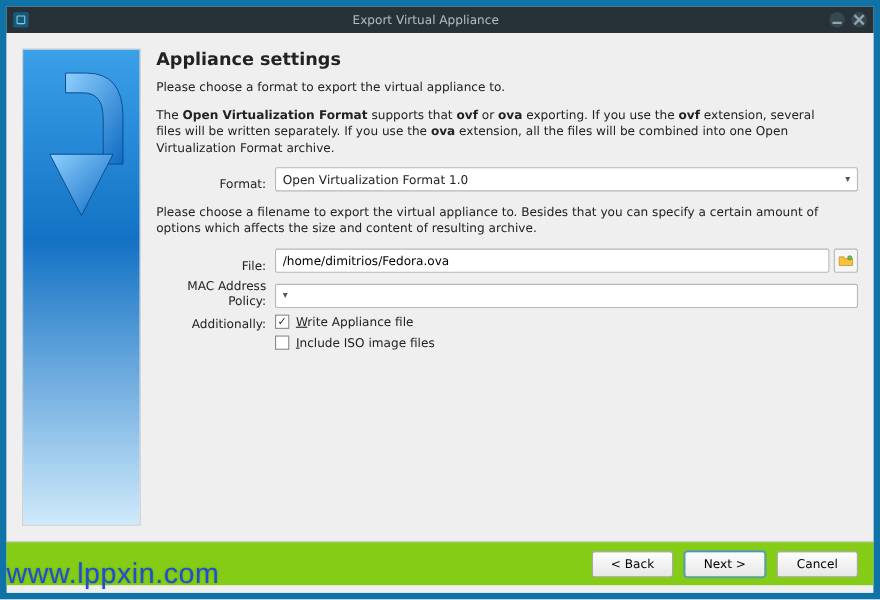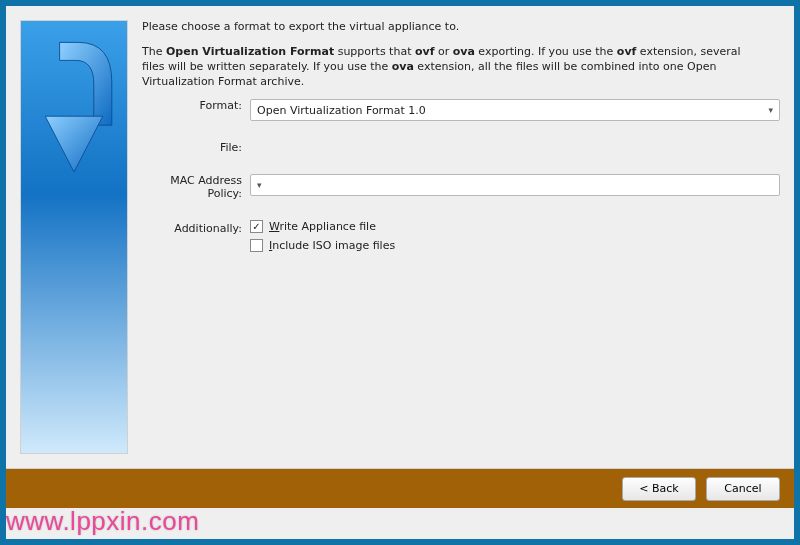--- a/index.html
+++ b/index.html
@@ -81,22 +81,22 @@
     height: 160px;
   }
   .arrow-shape svg { width: 100%; height: 100%; }
 
   .content { flex: 1; display: flex; flex-direction: column; color: #222; }
   h1.heading { margin: 0 0 10px 0; font-size: 16px; font-weight: bold; }
   p.para { margin: 0 14px 10px 0; line-height: 1.35; }
 
   .form-row {
     display: flex;
-    align-items: flex-start;
-    margin-bottom: 20px;
+    align-items: flex-end;
+    margin-bottom: 6px;
   }
   .form-row .lbl {
     width: 108px;
     text-align: right;
     padding-right: 8px;
   }
   .form-row .ctrl { flex: 1; display: flex; align-items: center; gap: 4px; }
   .check-row .lbl { align-self: flex-start; padding-top: 2px; }
 
   .select, .text-input {
@@ -137,52 +137,66 @@
   .u { text-decoration: underline; }
 
   .button-bar {
     height: 40px;
     border-top: 1px solid #d0d0d0;
     display: flex;
     justify-content: flex-end;
     align-items: center;
     gap: 10px;
     padding: 0 14px;
-    background: #a16207;
+    background: #84cc16;
   }
   .button-bar button {
     min-width: 74px;
     height: 24px;
     border: 1px solid #a9a9a9;
     background: linear-gradient(#fdfdfd,#e7e7e7);
     border-radius: 3px;
     font: inherit;
     cursor: pointer;
   }
   .button-bar button.default {
     border-color: #4a90d9;
     box-shadow: 0 0 0 1px rgba(74,144,217,0.5);
   }
 
   .watermark {
     position: absolute;
     left: 6px; bottom: 8px;
-    color: #ec4899;
+    color: #1d4ed8;
     font-size: 26px;
     letter-spacing: 0.5px;
     font-family: Arial, sans-serif;
     text-shadow: 0 0 2px rgba(0,0,0,0.25);
     pointer-events:none;
   }
 </style>
 </head>
 <body>
 
 <div class="outer-border">
 
+  <div class="titlebar">
+    <span class="app-icon"></span>
+    <span class="title">Export Virtual Appliance</span>
+    <span class="win-btn">
+      <svg viewBox="0 0 10 10">
+          <path d="M2 7 L8 7" stroke="#90a4ae" stroke-width="1.5"></path>
+        </svg>
+    </span>
+    <span class="win-btn">
+      <svg viewBox="0 0 10 10">
+          <path d="M2 2 L8 8 M8 2 L2 8" stroke="#90a4ae" stroke-width="1.5"></path>
+        </svg>
+    </span>
+  </div>
 
   <div class="dialog-body">
 
     <div class="side-art">
       <div class="arrow-shape">
         <svg viewBox="0 0 100 160">
           <defs>
             <linearGradient id="g1" x1="0" y1="0" x2="1" y2="1">
               <stop offset="0%" stop-color="#8fd0ff"></stop>
               <stop offset="100%" stop-color="#0e6ac2"></stop>
@@ -195,41 +209,52 @@
                    L72 52
                    Q72 26 52 26
                    L34 26
                    L34 6 Z" fill="url(#g1)" stroke="#0a4e92" stroke-width="1"></path>
           <path d="M18 88 L82 88 L50 150 Z" fill="url(#g1)" stroke="#0a4e92" stroke-width="1"></path>
         </svg>
       </div>
     </div>
 
     <div class="content">
+      <h1 class="heading">Appliance settings</h1>
 
       <p class="para">Please choose a format to export the virtual appliance to.</p>
 
       <p class="para">
         <span>The </span><b>Open Virtualization Format</b><span> supports that </span><b>ovf</b><span> or </span><b>ova</b><span> exporting. If you use the </span><b>ovf</b><span> extension, several files will be written separately. If you use the </span><b>ova</b><span> extension, all the files will be combined into one Open Virtualization Format archive.</span>
       </p>
 
 
       <div class="form-row">
         <div class="lbl">Format:</div>
         <div class="ctrl">
           <div class="select">
             <span>Open Virtualization Format 1.0</span>
             <span class="chev">▾</span>
           </div>
         </div>
       </div>
 
+      <p class="para" style="margin-top:6px">Please choose a filename to export the virtual appliance to. Besides that you can specify a certain amount of options which affects the size and content of resulting archive.</p>
 
       <div class="form-row">
         <div class="lbl">File:</div>
+        <div class="ctrl">
+          <input class="text-input" value="/home/dimitrios/Fedora.ova" style="">
+          <div class="icon-btn">
+            <svg viewBox="0 0 16 16">
+              <path d="M1 4 L6 4 L7 6 L15 6 L15 13 L1 13 Z" fill="#f5c242" stroke="#c98f16" stroke-width="0.8"></path>
+              <circle cx="12" cy="5" r="2.2" fill="#6fbf4b" stroke="#3a7a22" stroke-width="0.6"></circle>
+            </svg>
+          </div>
+        </div>
       </div>
 
       <div class="form-row">
         <div class="lbl">MAC Address Policy:</div>
         <div class="ctrl">
           <div class="select">
             <span class="chev">▾</span>
           </div>
         </div>
       </div>
@@ -246,18 +271,19 @@
             <span><span class="u">I</span><span>nclude ISO image files</span></span>
           </div>
         </div>
       </div>
 
     </div>
   </div>
 
   <div class="button-bar">
     <button>&lt; Back</button>
+    <button class="default">Next &gt;</button>
     <button>Cancel</button>
   </div>
 
 </div>
 
 <div class="watermark">www.lppxin.com</div>
 
 </body></html>

